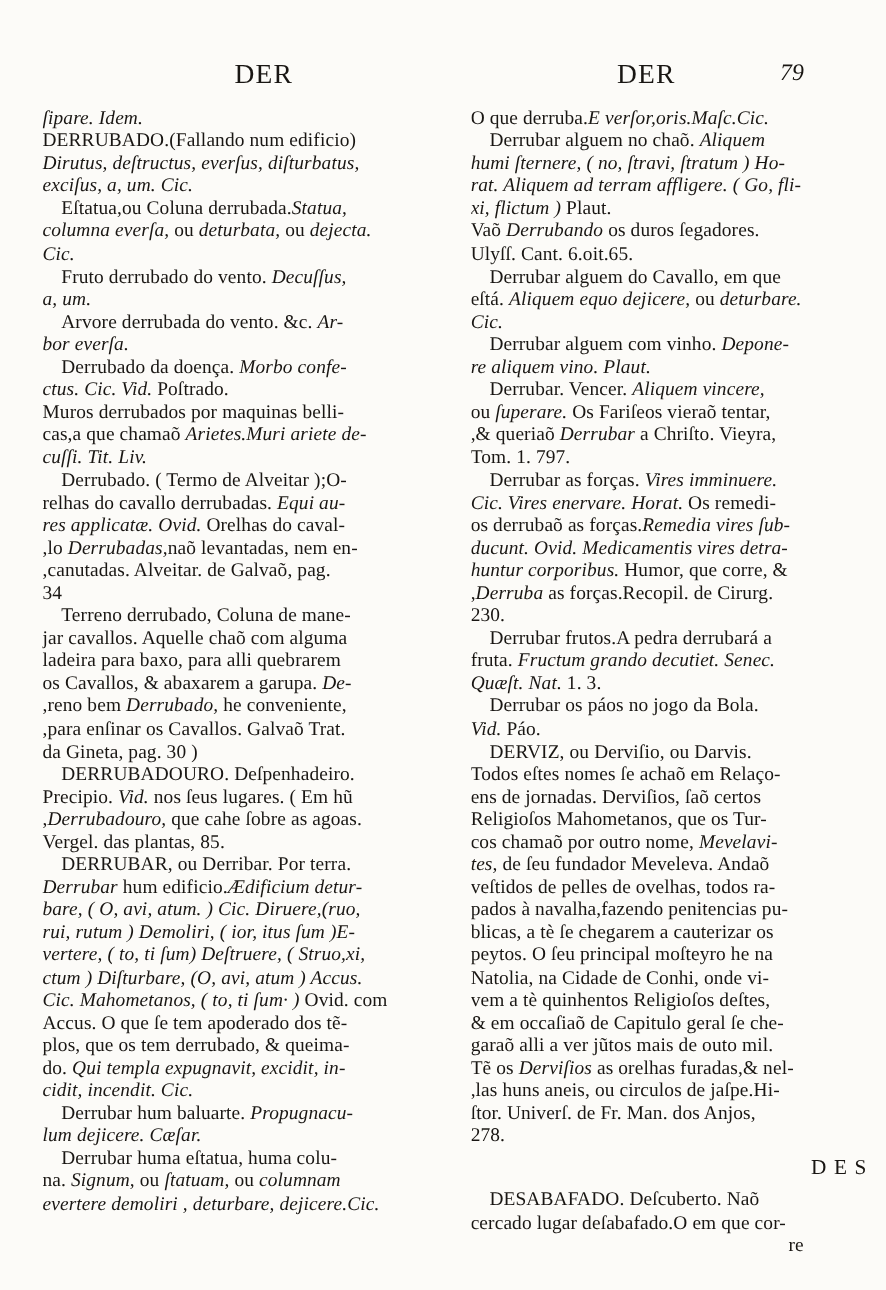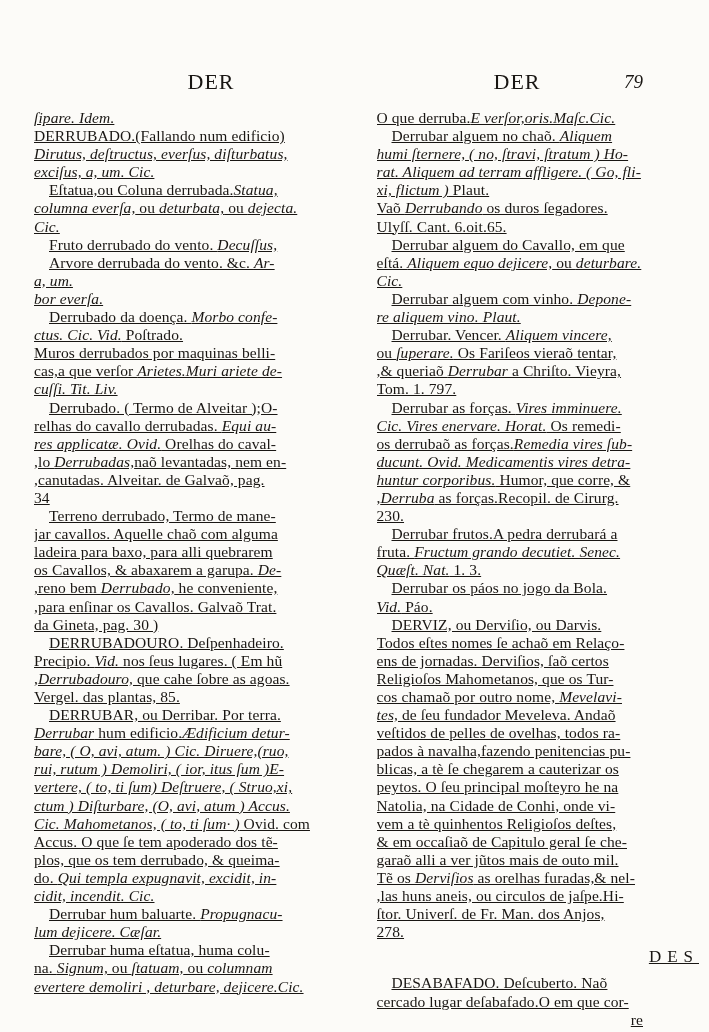--- a/index.html
+++ b/index.html
@@ -5,31 +5,31 @@
   html,body{margin:0;padding:0;background:#d8d6d2;}
   .page{
     position:relative;
     width:709px;height:1032px;
     margin:0 auto;
     background:var(--paper,#fcfbf8);
     color:var(--ink,#191613);
     font-family:"Liberation Serif","DejaVu Serif",serif;
     overflow:hidden;
     box-sizing:border-box;
-    padding:69px 10px 0 34px;
+    padding:46px 10px 0 34px;
   }
   header{position:relative;height:40px;}
   .running-title{
     position:absolute;top:0;width:110px;text-align:center;
     font-size:22px;letter-spacing:1px;
   }
   .rt-left{left:122px;}
   .rt-right{left:428px;}
   .page-number{position:absolute;top:2px;right:56px;font-size:19px;font-style:italic;}
-  .columns{display:flex;gap:20px;text-decoration:underline;}
+  .columns{display:flex;gap:20px;}
   .col{width:326px;overflow:hidden;}
   .line{
     font-size:15.5px;line-height:18.1px;white-space:nowrap;
     letter-spacing:0.1px;
   }
   .line.indent{text-indent:15px;}
   .line i{font-style:italic;}
   .line.heading{
     text-align:right;letter-spacing:6px;font-size:17px;
     margin:7px 0 8px;white-space:normal;
@@ -48,35 +48,35 @@
   <main class="columns">
     <div class="col" id="col-left">
         <div class="line"><i>ſipare. Idem.</i></div>
         <div class="line"><span>DERRUBADO.(Fallando num edificio)</span></div>
         <div class="line"><i>Dirutus, deſtructus, everſus, diſturbatus,</i></div>
         <div class="line"><i>exciſus, a, um. Cic.</i></div>
         <div class="line indent"><span>Eſtatua,ou Coluna derrubada.</span><i>Statua,</i></div>
         <div class="line"><i>columna everſa,</i><span> ou </span><i>deturbata,</i><span> ou </span><i>dejecta.</i></div>
         <div class="line"><i>Cic.</i></div>
         <div class="line indent"><span>Fruto derrubado do vento. </span><i>Decuſſus,</i></div>
+        <div class="line"><i>a, um.</i></div>
         <div class="line indent"><span>Arvore derrubada do vento. &amp;c. </span><i>Ar-</i></div>
-        <div class="line"><i>a, um.</i></div>
         <div class="line"><i>bor everſa.</i></div>
         <div class="line indent"><span>Derrubado da doença.  </span><i>Morbo confe-</i></div>
         <div class="line"><i>ctus. Cic. Vid.</i><span> Poſtrado.</span></div>
         <div class="line"><span>Muros derrubados por maquinas  belli-</span></div>
-        <div class="line"><span>cas,a que verſor </span><i>Arietes.Muri ariete de-</i></div>
+        <div class="line"><span>cas,a que chamaõ </span><i>Arietes.Muri ariete de-</i></div>
         <div class="line"><i>cuſſi. Tit. Liv.</i></div>
         <div class="line indent"><span>Derrubado. ( Termo de Alveitar );O-</span></div>
         <div class="line"><span>relhas do cavallo derrubadas.  </span><i>Equi au-</i></div>
         <div class="line"><i>res applicatæ. Ovid.</i><span> Orelhas do  caval-</span></div>
         <div class="line"><span>,lo </span><i>Derrubadas,</i><span>naõ levantadas, nem en-</span></div>
         <div class="line"><span>,canutadas. Alveitar. de Galvaõ,  pag.</span></div>
         <div class="line"><span>34</span></div>
-        <div class="line indent"><span>Terreno derrubado, Termo de mane-</span></div>
+        <div class="line indent"><span>Terreno derrubado, Coluna de mane-</span></div>
         <div class="line"><span>jar cavallos. Aquelle chaõ com  alguma</span></div>
         <div class="line"><span>ladeira para baxo, para  alli quebrarem</span></div>
         <div class="line"><span>os Cavallos, &amp; abaxarem a garupa. </span><i>De-</i></div>
         <div class="line"><span>,reno bem </span><i>Derrubado,</i><span>  he conveniente,</span></div>
         <div class="line"><span>,para enſinar os Cavallos. Galvaõ Trat.</span></div>
         <div class="line"><span>da Gineta, pag. 30 )</span></div>
         <div class="line indent"><span>DERRUBADOURO. Deſpenhadeiro.</span></div>
         <div class="line"><span>Precipio. </span><i>Vid.</i><span> nos ſeus lugares. ( Em hũ</span></div>
         <div class="line"><span>,</span><i>Derrubadouro,</i><span> que cahe ſobre as agoas.</span></div>
         <div class="line"><span>Vergel. das plantas, 85.</span></div>

